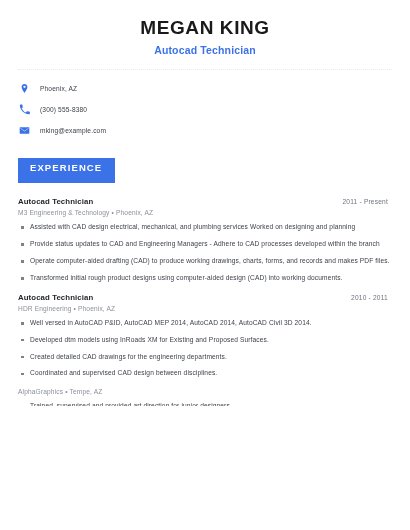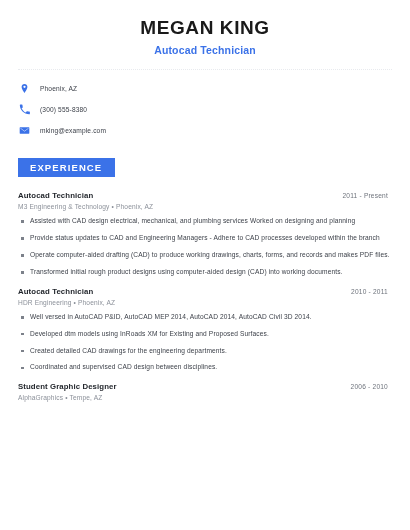--- a/index.html
+++ b/index.html
@@ -77,21 +77,21 @@
 
   
   .section { margin-top: 20px; }
   .section-badge {
     display: inline-block;
     background: #3b72e8;
     color: #ffffff;
     font-size: 9.5px;
     font-weight: bold;
     letter-spacing: 1.1px;
-    padding: 5px 13px 5px 12px;
+    padding: 5px 13px 11px 12px;
     line-height: 1;
   }
   .section-body { margin-top: 14px; }
 
   
   .entry { margin-bottom: 2px; }
   .entry + .entry { margin-top: 10px; }
   .entry-head {
     display: flex;
     justify-content: space-between;
@@ -226,24 +226,20 @@
         <div class="entry-company">HDR Engineering  • Phoenix, AZ</div>
         <ul class="bullets">
           <li>Well versed in AutoCAD P&amp;ID, AutoCAD MEP 2014, AutoCAD 2014, AutoCAD Civil 3D 2014.</li>
           <li>Developed dtm models using InRoads XM for Existing and Proposed Surfaces.</li>
           <li>Created detailed CAD drawings for the engineering departments.</li>
           <li>Coordinated and supervised CAD design between disciplines.</li>
         </ul>
       </div>
 
       <div class="entry">
-        <div class="entry-head">
-          <span class="entry-role">Student Graphic Designer</span>
-          <span class="entry-dates">2006 - 2010</span>
-        </div>
         <div class="entry-company">AlphaGraphics  • Tempe, AZ</div>
         <ul class="bullets">
           <li>Trained, supervised and provided art direction for junior designers.</li>
           <li>Worked with a diverse clientele to develop original design concepts.</li>
         </ul>
       </div>
 
     </div>
   </div>
 

